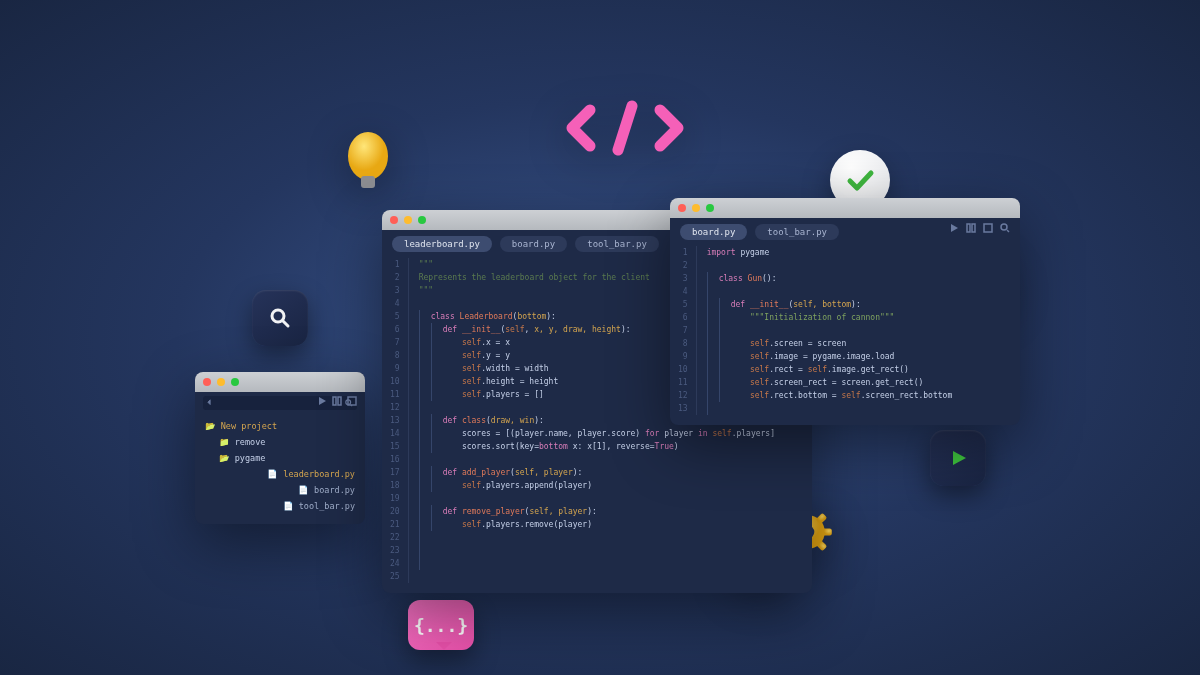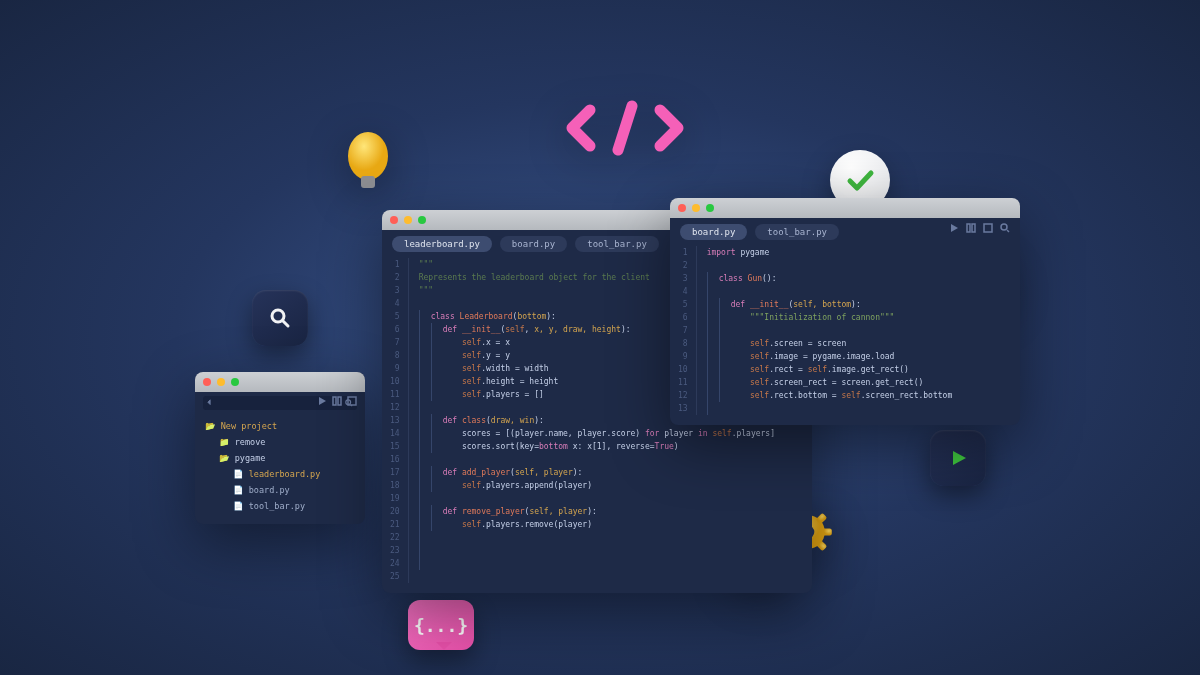--- a/index.html
+++ b/index.html
@@ -53,21 +53,21 @@
   margin:4px 8px; height:14px;
   background:#17223d; border-radius:3px;
   display:flex; align-items:center; padding:0 4px; gap:4px;
 }
 .fx .search svg{width:8px;height:8px;}
 .tree { padding:4px 10px 10px; font-size:8.5px; line-height:16px; color:#c5d0e8; }
 .tree .folder::before{content:"📁 ";filter:hue-rotate(20deg);}
 .tree .folder.open::before{content:"📂 ";}
 .tree .file{color:#9fadc9;}
 .tree .sel{color:#d4a54f;}
-.ind1{padding-left:14px;} .ind2{padding-left:28px;}
+.ind1{padding-left:14px;} .ind2{padding-left:28px;text-align:right;}
 
 
 .deco { position:absolute; }
 .badge {
   width:56px;height:56px;border-radius:14px;
   background:linear-gradient(145deg,#26335a,#192442);
   box-shadow:0 10px 25px rgba(0,0,0,.4), inset 0 1px 2px rgba(255,255,255,.1);
   display:flex;align-items:center;justify-content:center;
 }
 .check-circle {

